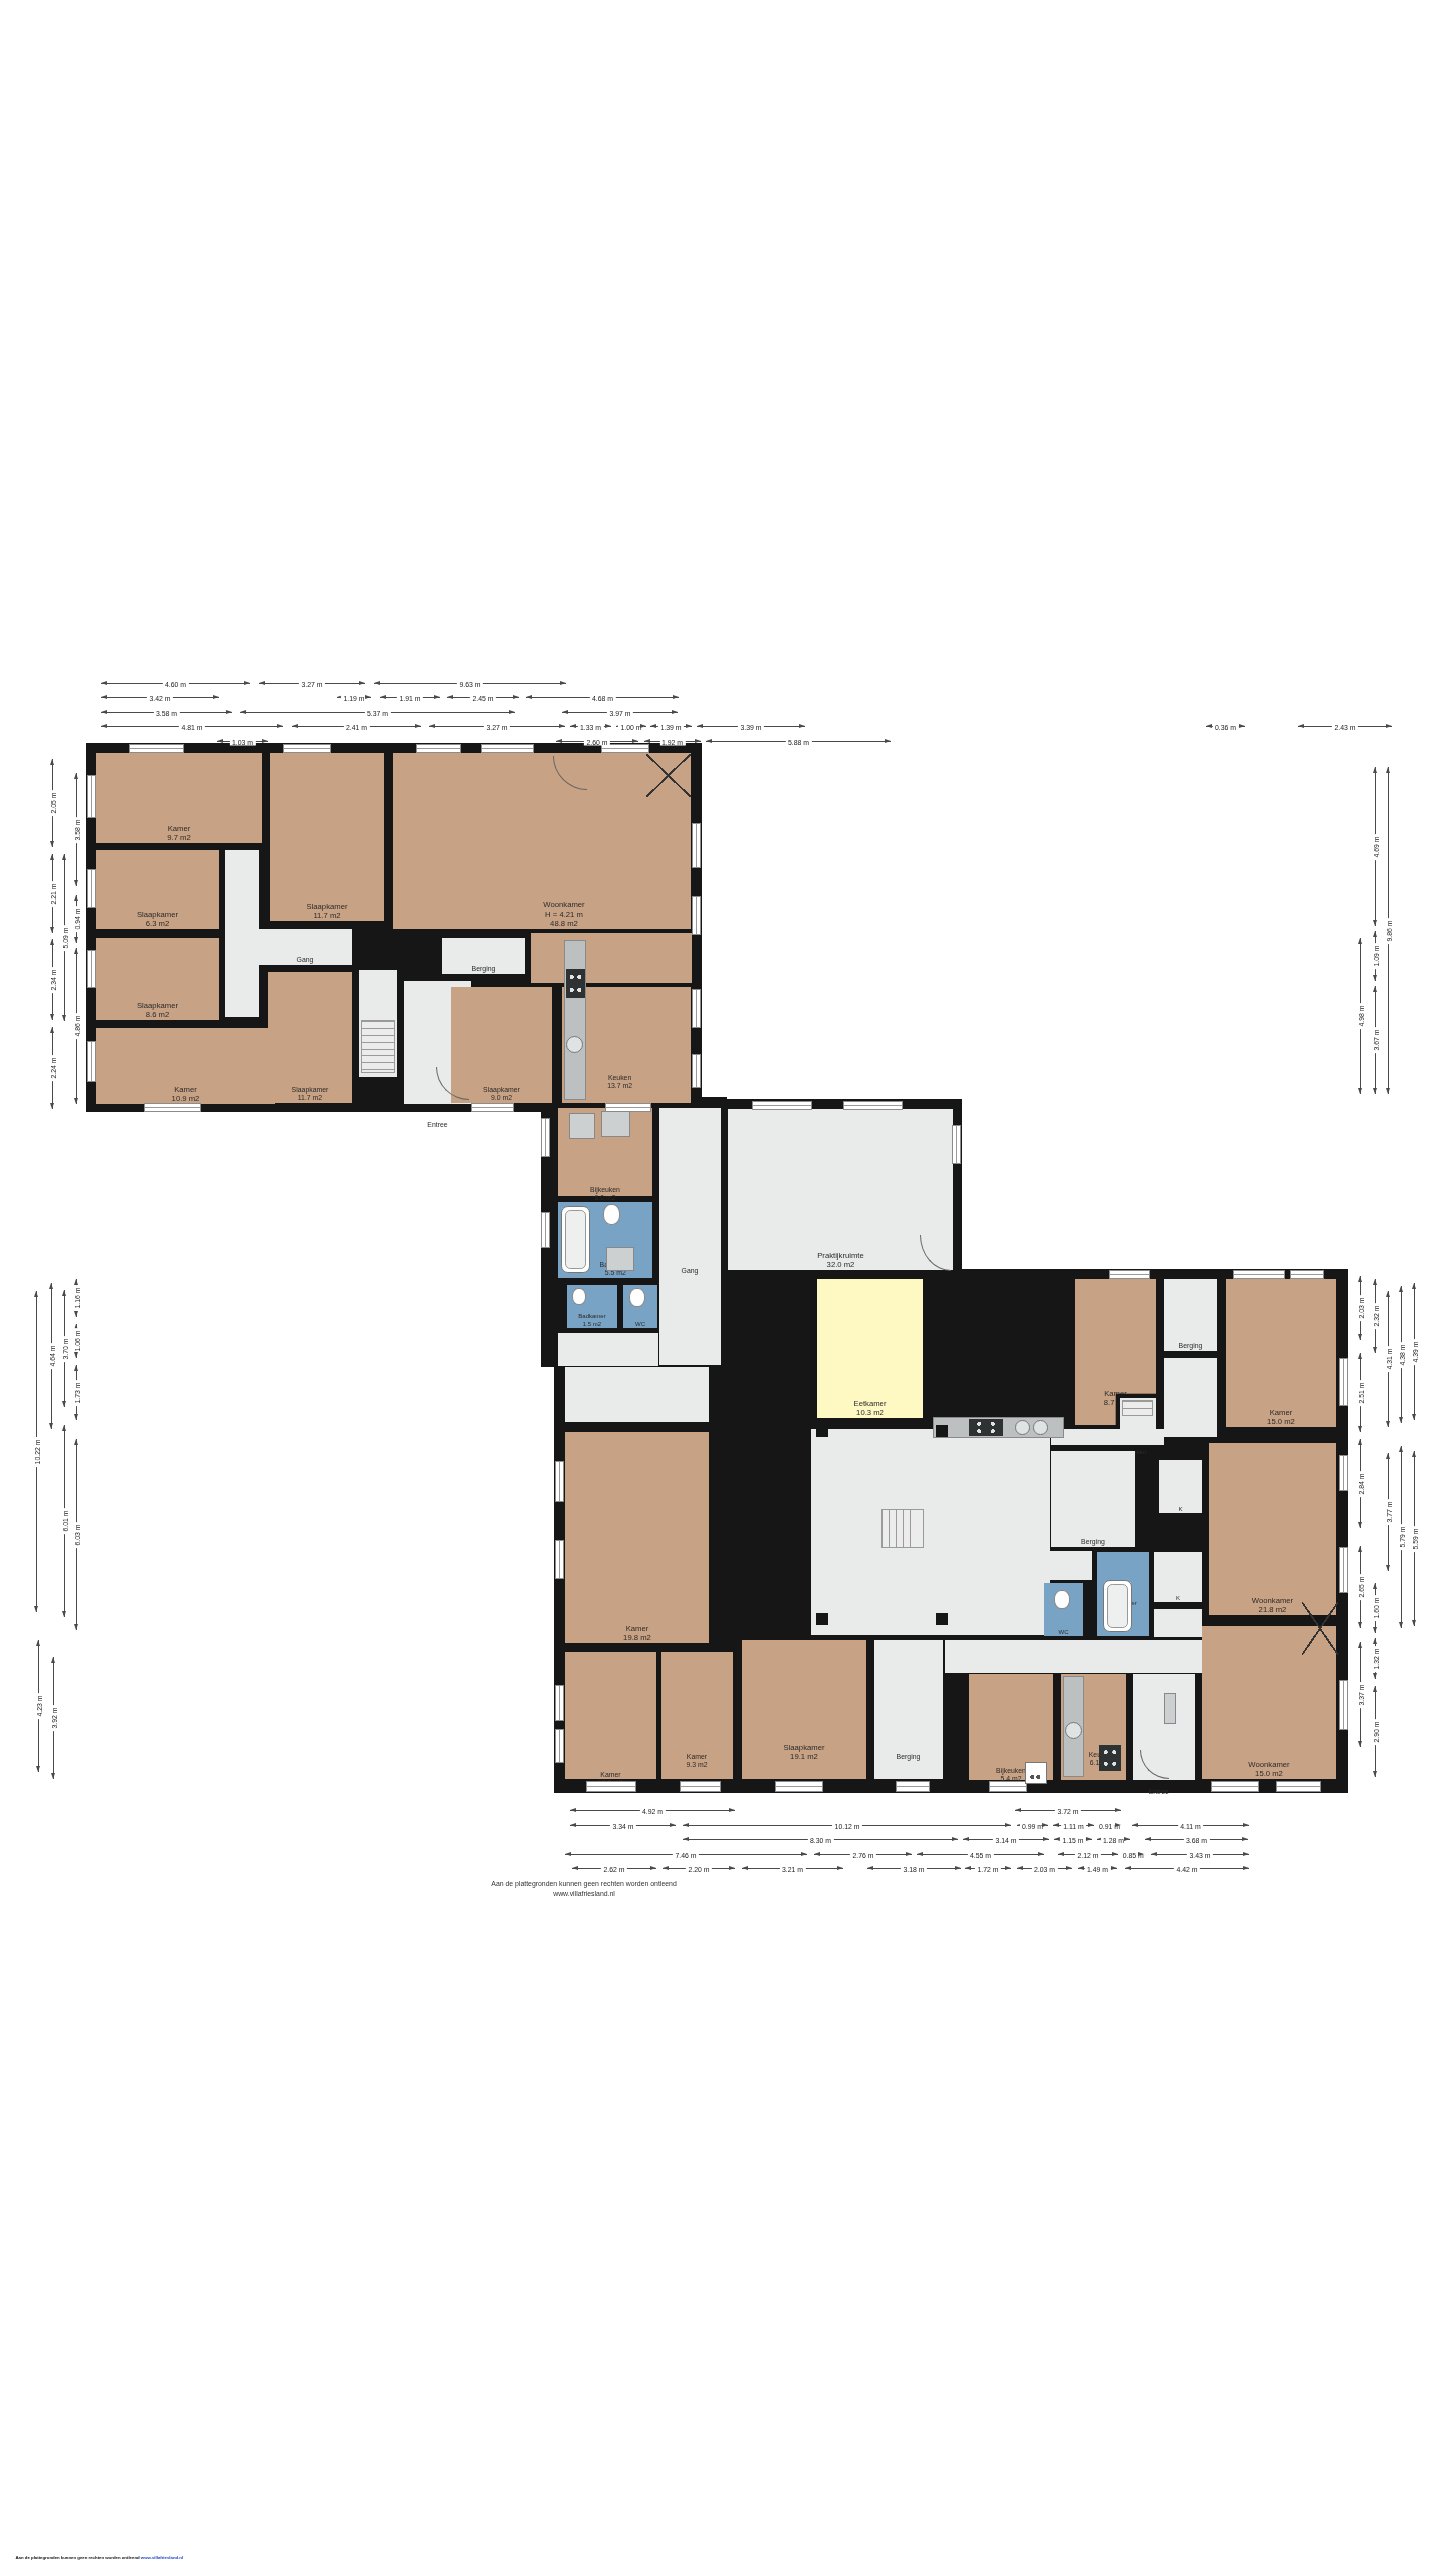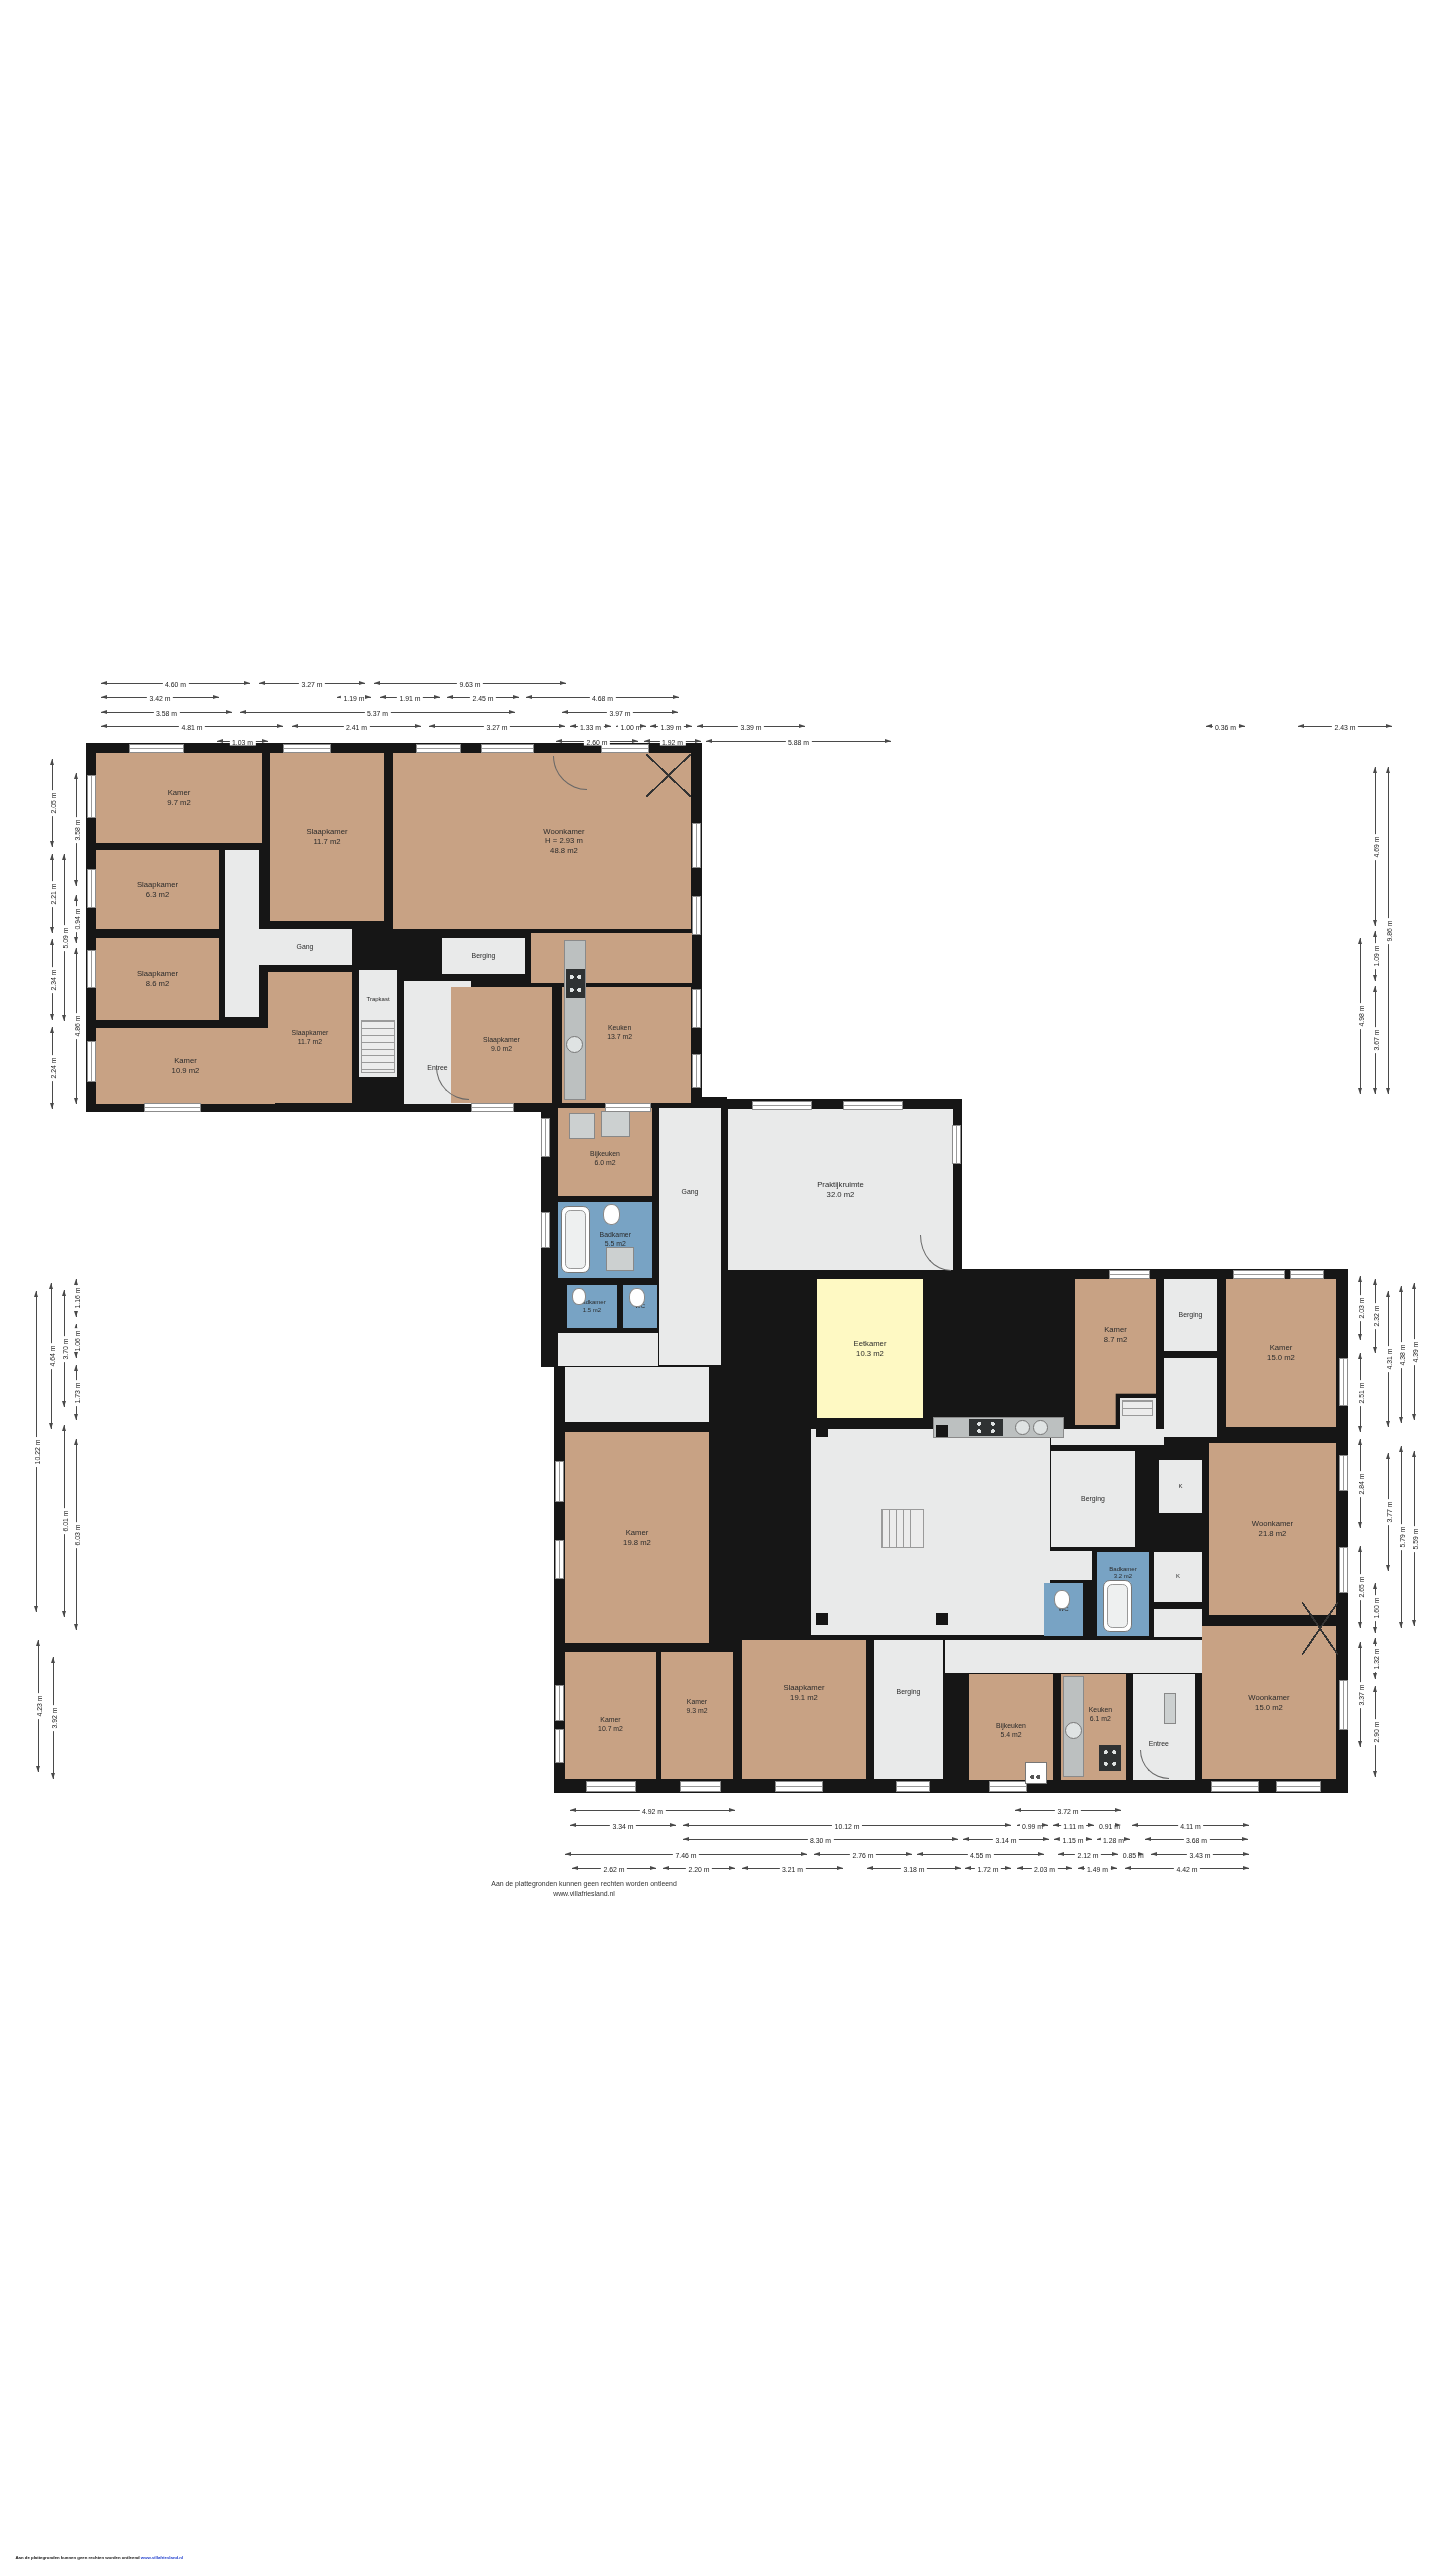--- a/index.html
+++ b/index.html
@@ -1,20 +1,20 @@
 <!DOCTYPE html>
 <html style="font-size:13.7px"><head>
 <meta charset="utf-8">
 <style>
   html,body{margin:0;padding:0;background:#fff;}
   #canvas{position:relative;width:1449px;height:2576px;background:#ffffff;overflow:hidden;
           font-family:"Liberation Sans","DejaVu Sans",sans-serif;}
   .abs{position:absolute;box-sizing:border-box;}
   .wall{background:#161616;}
-  .room{display:flex;align-items:center;justify-content:center;}
+  .room{display:flex;align-items:flex-end;justify-content:center;}
   .rlbl{text-align:center;line-height:1.25;color:#2b2b2b;white-space:nowrap;}
   .win{background:#fff;border:0.9px solid #8c8c8c;}
   .hdim{border-top:0.9px solid #4a4a4a;height:0;}
   .vdim{border-left:0.9px solid #4a4a4a;width:0;}
   .hdim::before{content:"";position:absolute;left:0;top:-3px;width:0;height:0;
     border-top:2.6px solid transparent;border-bottom:2.6px solid transparent;border-right:6px solid #4a4a4a;}
   .hdim::after{content:"";position:absolute;right:0;top:-3px;width:0;height:0;
     border-top:2.6px solid transparent;border-bottom:2.6px solid transparent;border-left:6px solid #4a4a4a;}
   .vdim::before{content:"";position:absolute;top:0;left:-3px;width:0;height:0;
     border-left:2.6px solid transparent;border-right:2.6px solid transparent;border-bottom:6px solid #4a4a4a;}
@@ -53,21 +53,21 @@
     </div>
     <div class="abs room" style="left: 270px; top: 753px; width: 114px; height: 168px; background: rgb(200, 162, 132);">
       <div class="rlbl" style="font-size: 7.7px; transform: translate(0px, 0px);">
         <div>Slaapkamer</div>
         <div>11.7 m2</div>
       </div>
     </div>
     <div class="abs room" style="left: 393px; top: 753px; width: 298px; height: 176px; background: rgb(200, 162, 132);">
       <div class="rlbl" style="font-size: 7.7px; transform: translate(22px, 0px);">
         <div>Woonkamer</div>
-        <div>H = 2.93 m</div>
+        <div>H = 4.21 m</div>
         <div>48.8 m2</div>
       </div>
     </div>
     <div class="abs room" style="left: 531px; top: 933px; width: 161px; height: 50px; background: rgb(200, 162, 132);"></div>
     <div class="abs room" style="left: 96px; top: 850px; width: 123px; height: 79px; background: rgb(200, 162, 132);">
       <div class="rlbl" style="font-size: 7.7px; transform: translate(0px, 0px);">
         <div>Slaapkamer</div>
         <div>6.3 m2</div>
       </div>
     </div>

